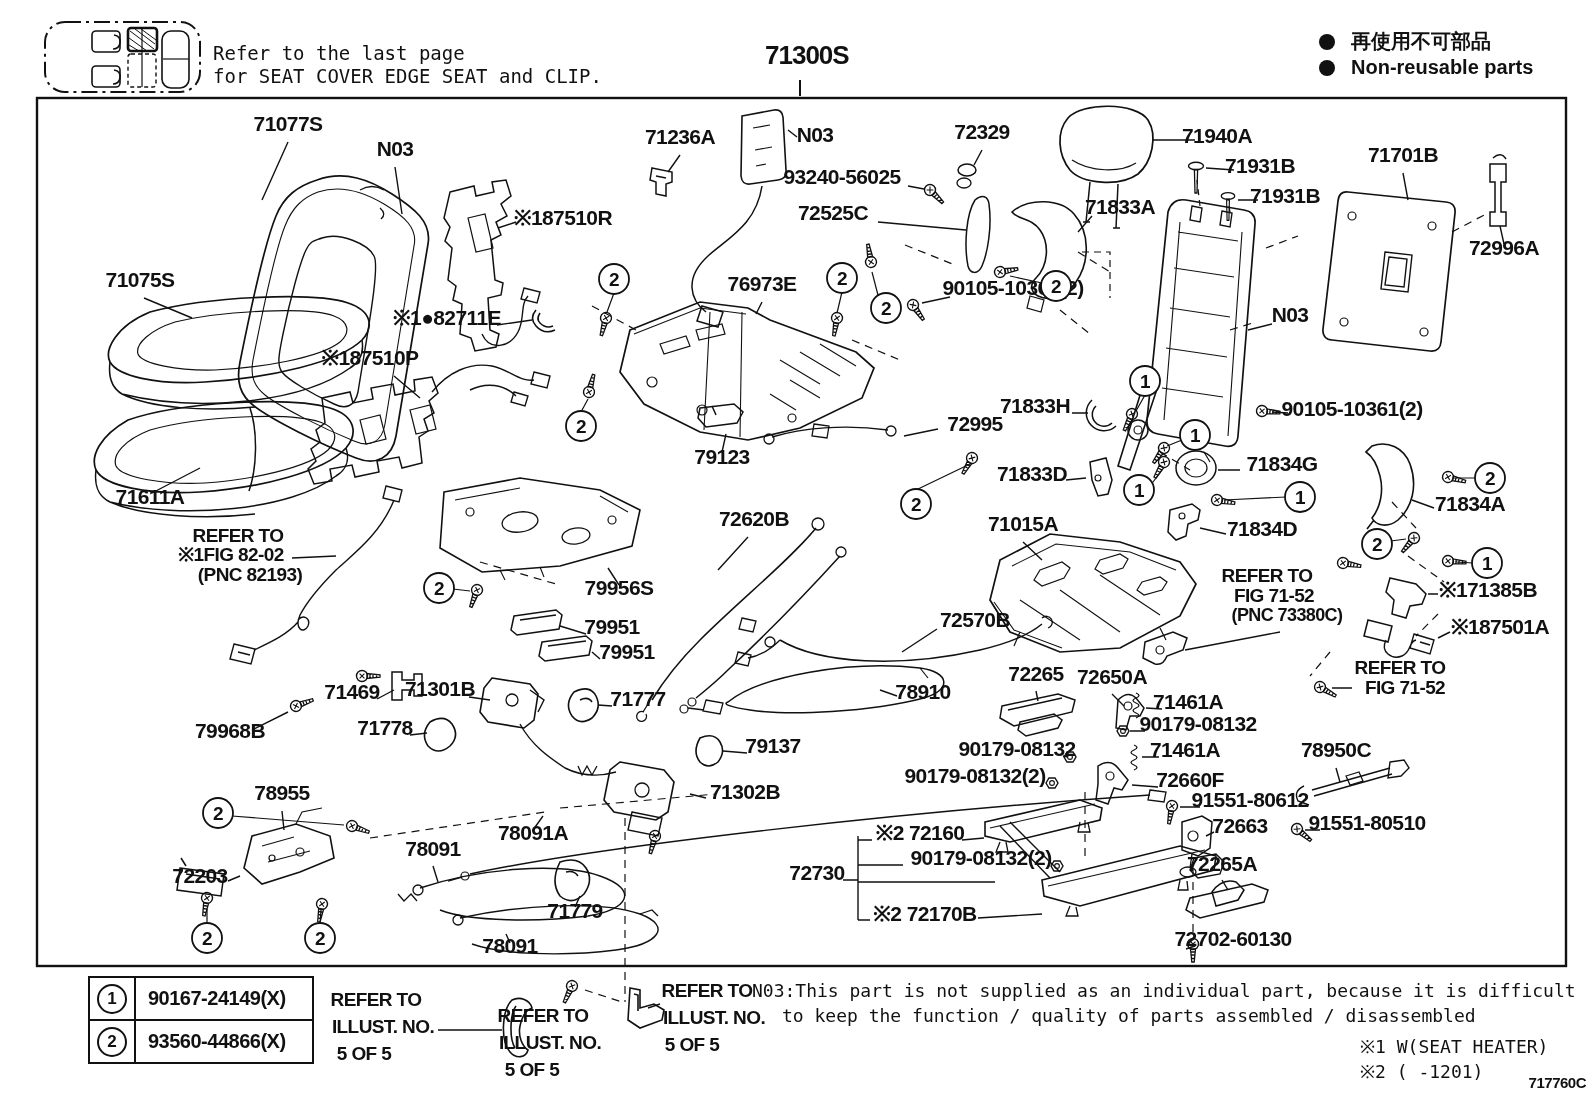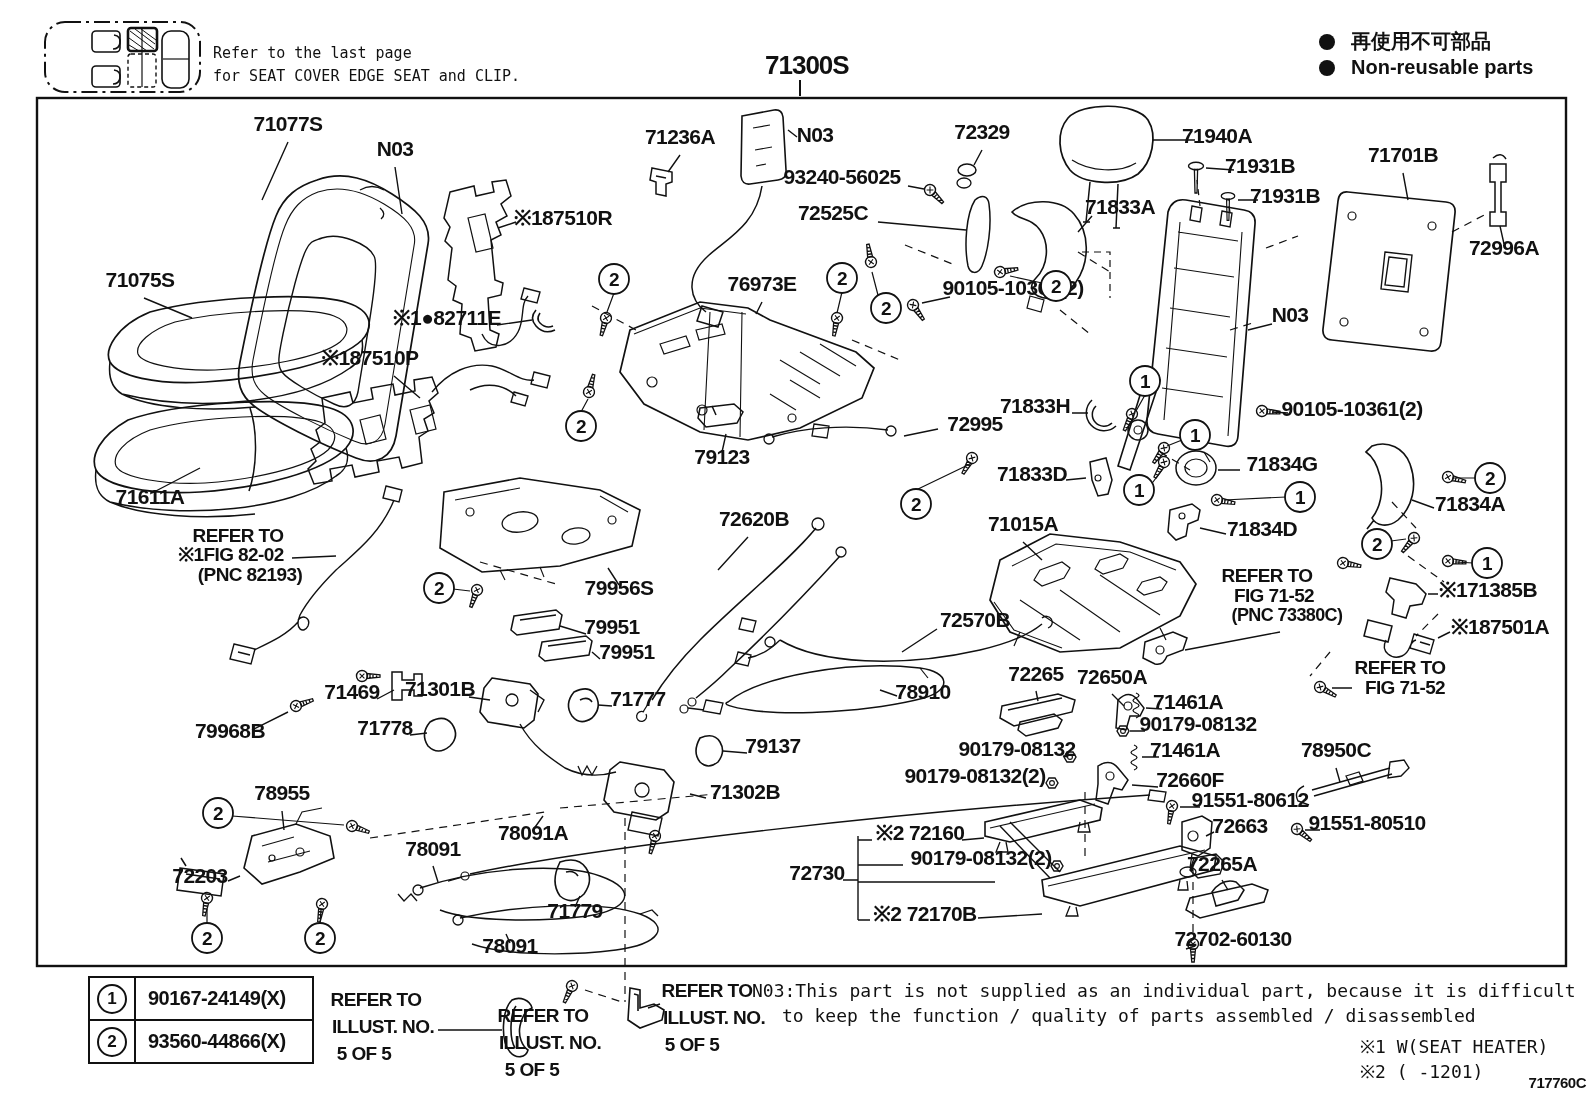--- a/index.html
+++ b/index.html
@@ -1,21 +1,21 @@
 <!DOCTYPE html>
 <html><head>
 <meta charset="utf-8">
 <style>
   html,body{margin:0;padding:0;background:#fff;}
   #page{position:relative;width:1592px;height:1099px;background:#fff;overflow:hidden;
         font-family:"Liberation Sans",sans-serif;color:#111;}
   .abs{position:absolute;}
   #fig-title{font-size:26px;font-weight:bold;letter-spacing:-1px;}
   #title-tick{width:2px;height:16px;background:#111;}
-  .inset-note{font-family:"DejaVu Sans Mono",monospace;font-size:15px;line-height:23px;white-space:pre;}
+  .inset-note{font-family:"DejaVu Sans Mono",monospace;font-size:19px;line-height:23px;white-space:pre;}
   .legend-row{display:flex;align-items:center;gap:16px;font-size:20px;font-weight:bold;}
   .dot{width:16px;height:16px;border-radius:50%;background:#111;flex:0 0 16px;}
   #ref-table{border:2px solid #111;border-style:dotted solid solid dotted;}
   #ref-table{border:2px solid #111;}
   .tr{display:flex;align-items:center;height:41px;}
   .tr+.tr{border-top:2px solid #111;}
   .tc-num{width:44px;display:flex;align-items:center;justify-content:center;border-right:2px solid #111;height:100%;}
   .tc-part{padding:0 12px;font-size:20px;font-weight:bold;letter-spacing:-0.5px;}
   .num-circ{width:26px;height:26px;border:2px solid #111;border-radius:50%;display:flex;align-items:center;justify-content:center;font-size:17px;font-weight:bold;}
   #page-code{font-size:15px;font-weight:bold;letter-spacing:-0.5px;}
@@ -32,21 +32,21 @@
 
   <div class="abs legend-row" style="left:1319px;top:28px;">
     <span class="dot"></span>
     <span>再使用不可部品</span>
   </div>
   <div class="abs legend-row" style="left:1319px;top:56px;">
     <span class="dot"></span>
     <span>Non-reusable parts</span>
   </div>
 
-  <div class="abs" id="fig-title" style="left:765px;top:50px;">71300S</div>
+  <div class="abs" id="fig-title" style="left:765px;top:40px;">71300S</div>
   <div class="abs" id="title-tick" style="left:799px;top:80px;"></div>
 
   <div class="abs" id="ref-table" style="left:88px;top:976px;width:222px;">
       <div class="tr">
         <div class="tc-num">
           <div class="num-circ">1</div>
         </div>
         <div class="tc-part">90167-24149(X)</div>
       </div>
       <div class="tr">

